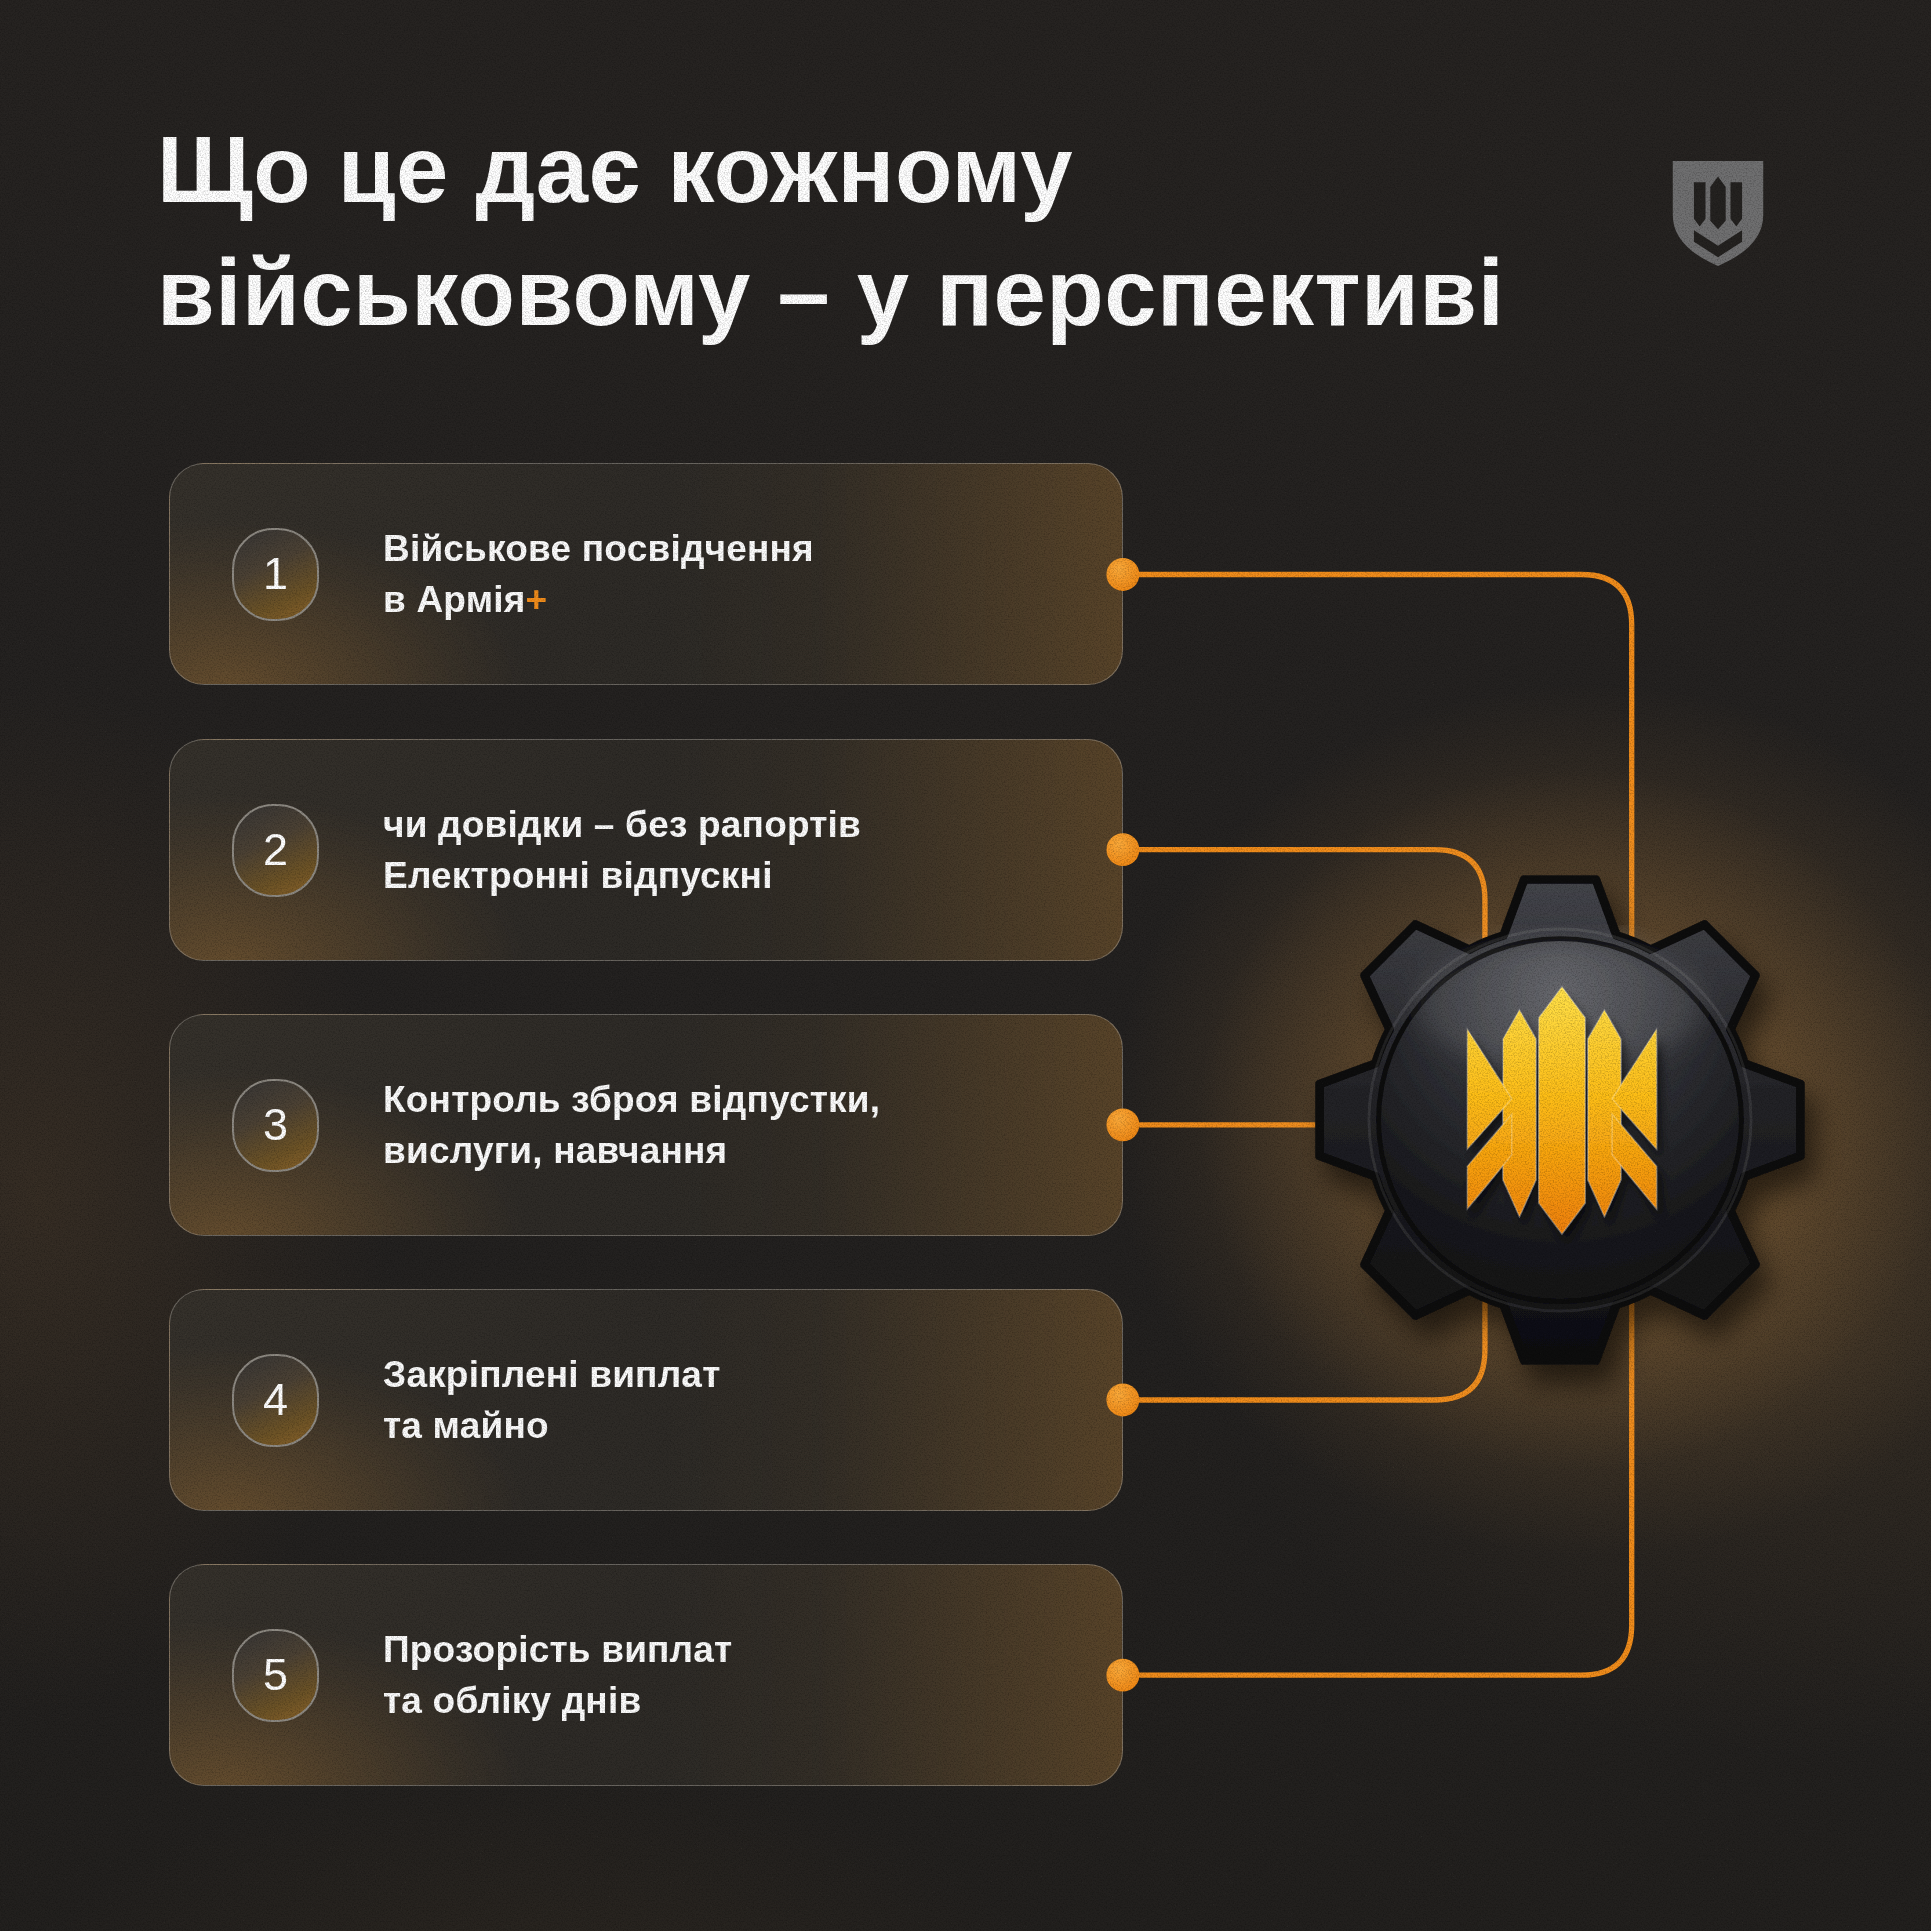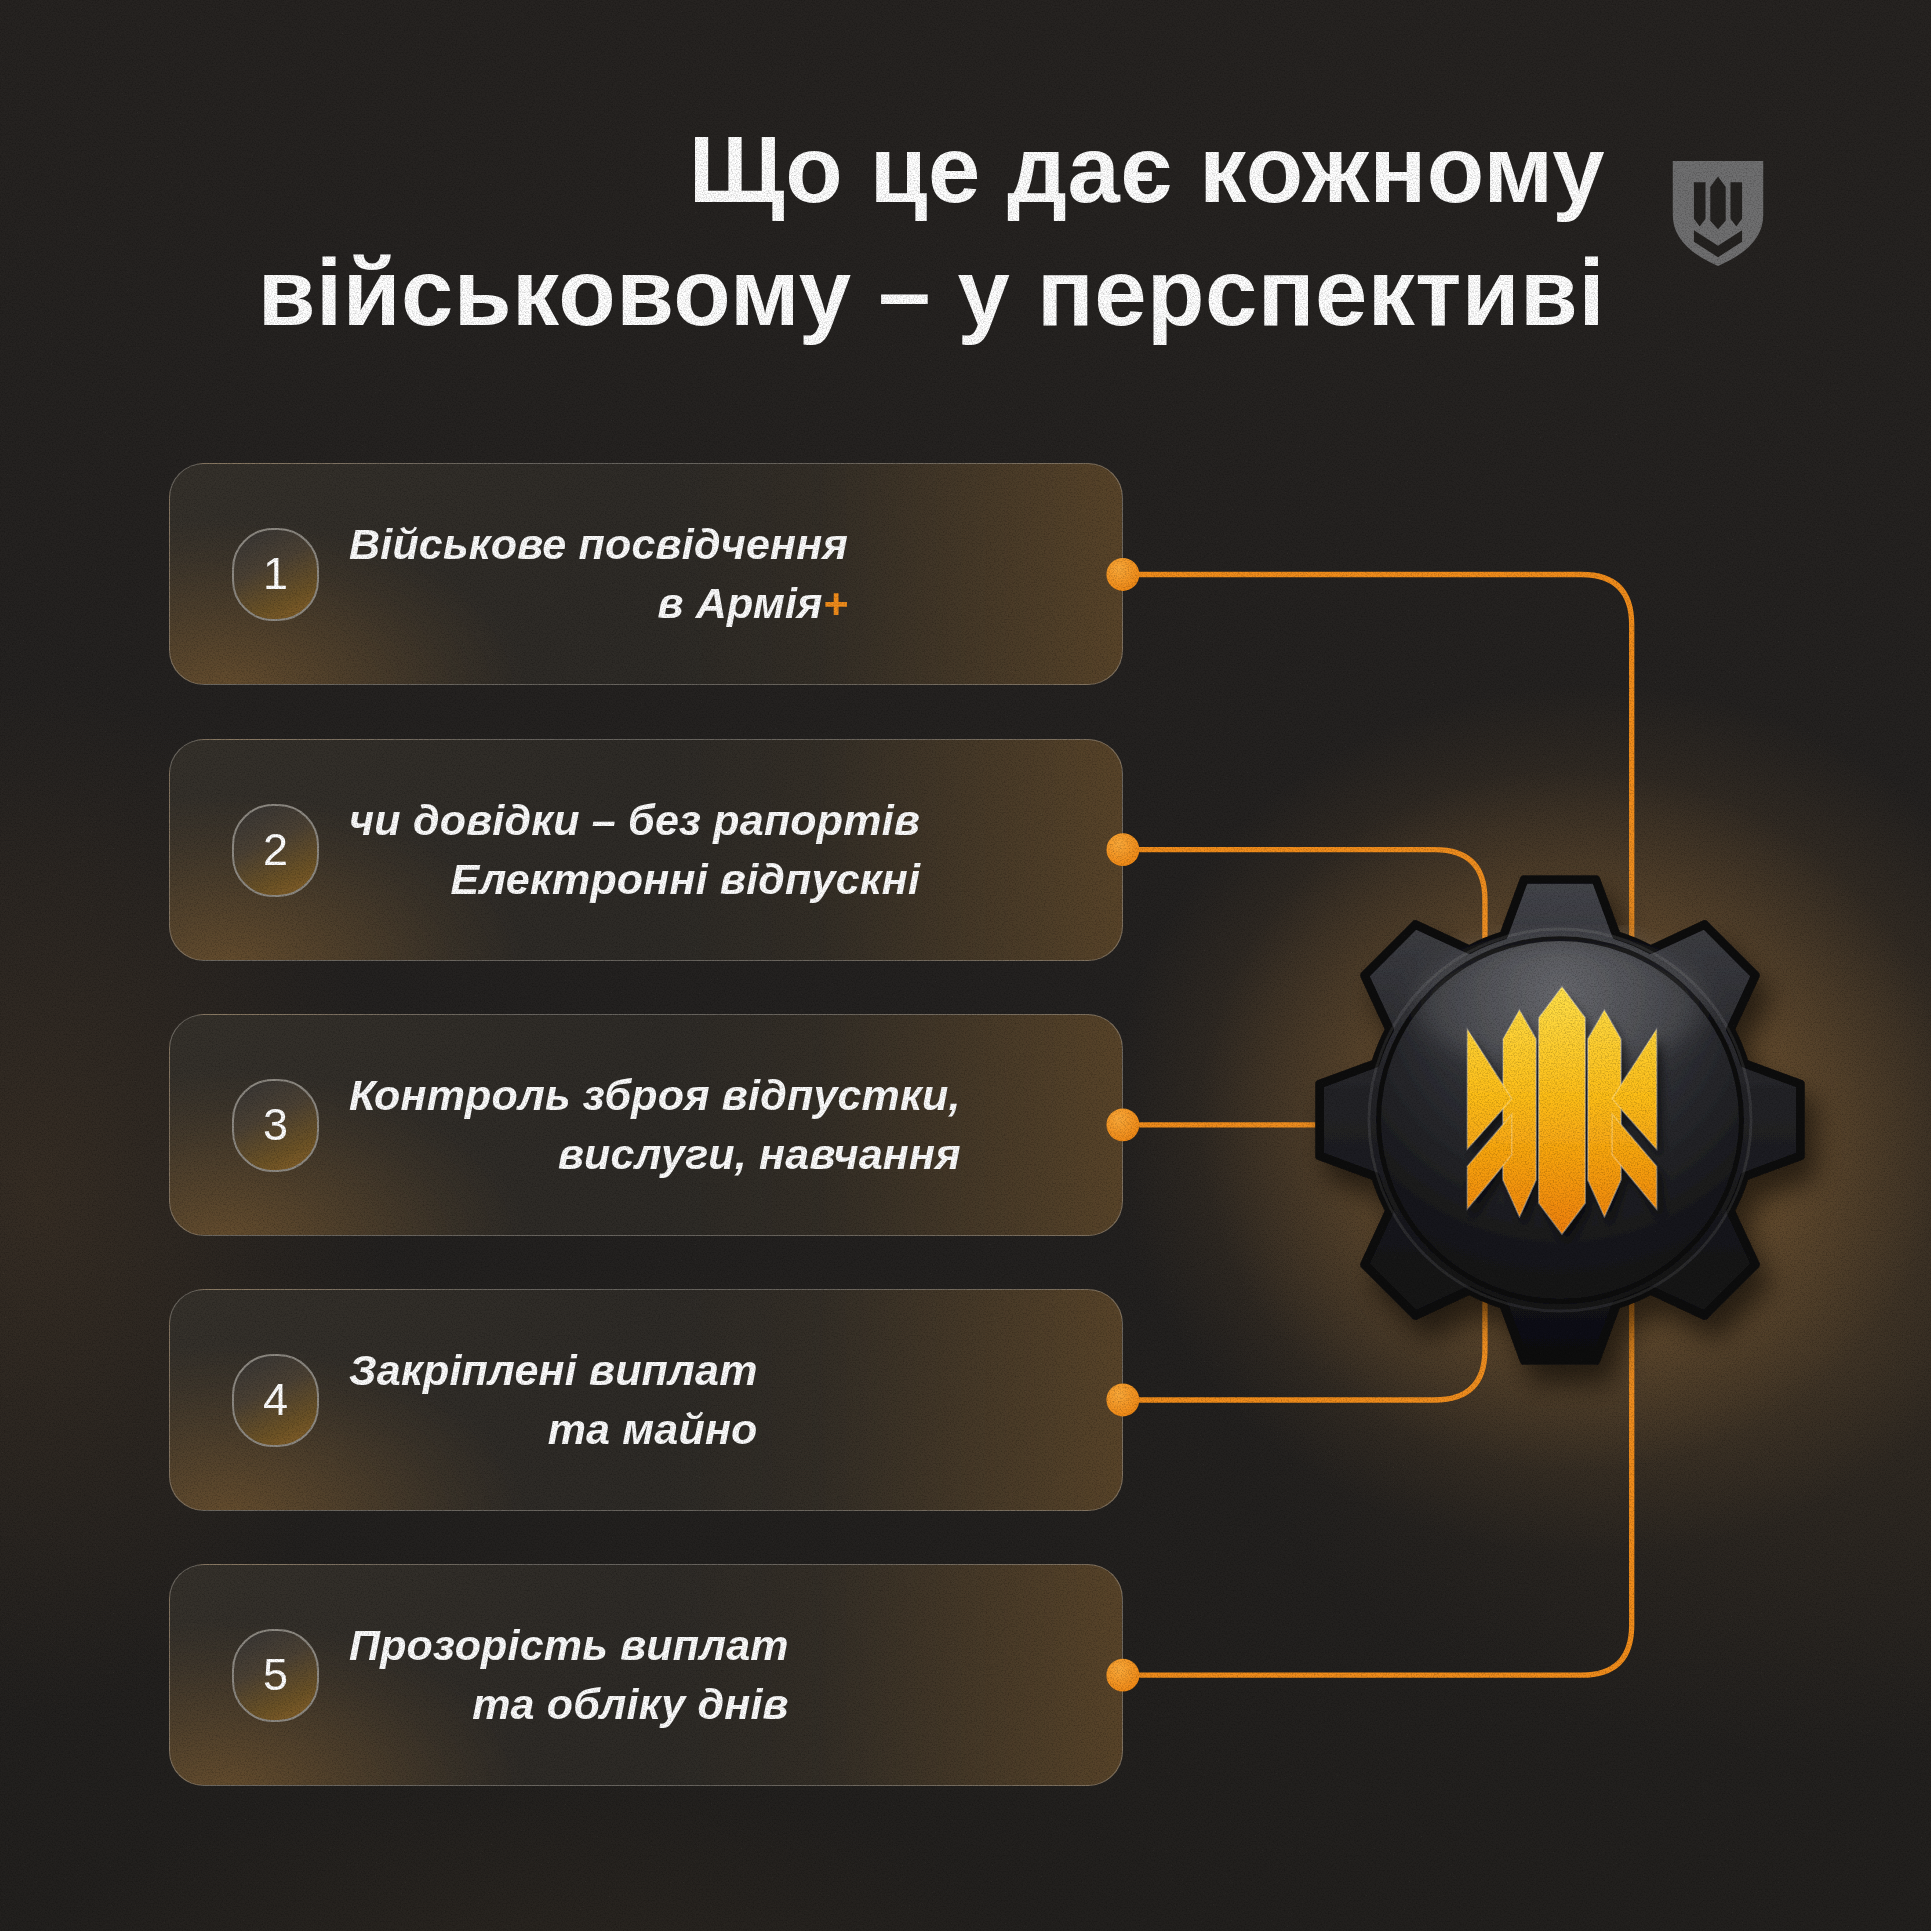--- a/index.html
+++ b/index.html
@@ -5,21 +5,20 @@
   html,body{margin:0;padding:0;background:#242220;}
   #canvas{
     position:relative;width:1931px;height:1931px;overflow:hidden;
     font-family:"Liberation Sans","DejaVu Sans",sans-serif;
     background:
       radial-gradient(618px 560px at 1593px 1120px, rgba(205,145,68,0.30), rgba(205,145,68,0.10) 55%, rgba(205,145,68,0) 78%),
       radial-gradient(869px 579px at 1834px 1352px, rgba(150,110,58,0.14), rgba(150,110,58,0) 70%),
       radial-gradient(502px 734px at 39px 1197px, rgba(140,100,55,0.18), rgba(140,100,55,0) 70%),
       radial-gradient(772px 406px at 28% 106%, rgba(120,90,50,0.12), rgba(120,90,50,0) 70%),
       linear-gradient(180deg,#262321 0%,#232120 55%,#22201e 100%);
-    text-align: right;
   }
   .title{
     position:absolute;left:157px;top:108px;width:1448px;
     color:#ffffff;font-size:94px;font-weight:700;line-height:1.31;letter-spacing:0.5px;
   }
   .card{
     position:absolute;left:169px;width:954px;height:222px;box-sizing:border-box;
     border:1.9px solid rgba(200,195,186,0.38);border-radius:35px;
     background:
       radial-gradient(415px 241px at 6% 104%, rgba(173,120,52,0.42), rgba(173,120,52,0.08) 55%, rgba(173,120,52,0) 72%),
@@ -29,22 +28,22 @@
   }
   .card1{top:463px}.card2{top:739px}.card3{top:1014px}.card4{top:1289px}.card5{top:1564px}
   .badge{
     flex:0 0 auto;width:87px;height:93px;border-radius:41px;box-sizing:border-box;
     border:2.9px solid #8d8982;
     background:linear-gradient(155deg,#3b3835 8%,#4b4134 40%,#6b5226 74%,#8a6228 100%);
     color:#ffffff;font-size:45px;font-weight:500;
     display:flex;align-items:center;justify-content:center;
   }
   .card-text{
-    margin-left:30px;color:#fcfcfc;font-size:43px;font-weight:600;
-    line-height:1.38;letter-spacing:0.2px;font-style:italic;
+    margin-left:64px;color:#fcfcfc;font-size:37px;font-weight:600;
+    line-height:1.38;letter-spacing:0.2px;
   }
   .plus{color:#f08c1b;font-weight:700;}
   .lines-svg{position:absolute;left:0;top:0;z-index:5;pointer-events:none;}
   .gear-svg{position:absolute;left:1174px;top:734px;z-index:6;pointer-events:none;}
   .shield-svg{position:absolute;left:1667px;top:153px;z-index:2;pointer-events:none;}
   .noise-svg{position:absolute;left:0;top:0;z-index:9;pointer-events:none;}
 </style>
 </head>
 <body>
 

